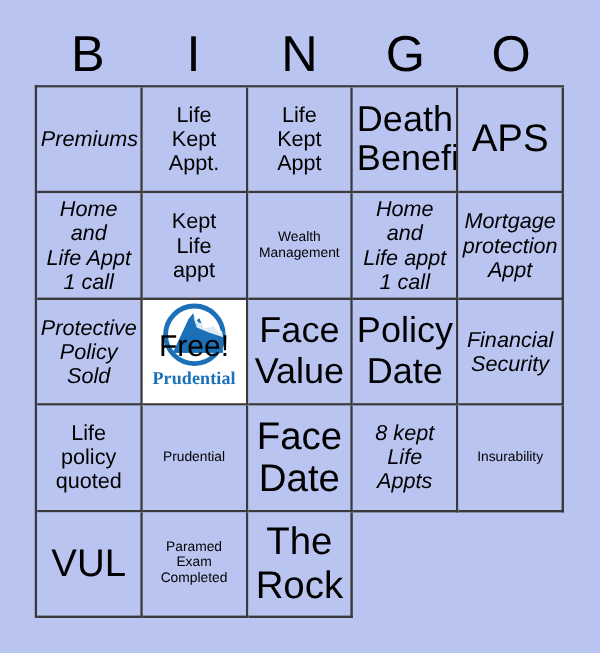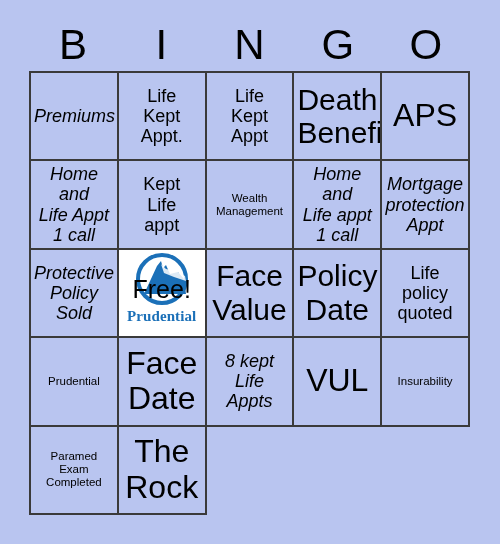--- a/index.html
+++ b/index.html
@@ -207,43 +207,47 @@
 
     <div class="cell s-lg">
         <span class="cell-text">Face
 Value</span>
       </div>
     <div class="cell s-lg">
         <span class="cell-text">Policy
 Date</span>
       </div>
 
+    <div class="cell s-sm">
+        <span class="cell-text">Financial
+Security</span>
+      </div>
     <div class="cell s-md">
         <span class="cell-text">Life
 policy
 quoted</span>
       </div>
     <div class="cell s-xs">
         <span class="cell-text">Prudential</span>
       </div>
     <div class="cell s-xl">
         <span class="cell-text">Face
 Date</span>
       </div>
     <div class="cell s-sm">
         <span class="cell-text">8 kept
 Life
 Appts</span>
       </div>
 
+    <div class="cell s-xs">
+        <span class="cell-text">Insurability</span>
+      </div>
     <div class="cell s-xl">
         <span class="cell-text">VUL</span>
-      </div>
-    <div class="cell s-xs">
-        <span class="cell-text">Insurability</span>
       </div>
     <div class="cell s-xs">
         <span class="cell-text">Paramed
 Exam
 Completed</span>
       </div>
     <div class="cell s-xl">
         <span class="cell-text">The
 Rock</span>
       </div>

